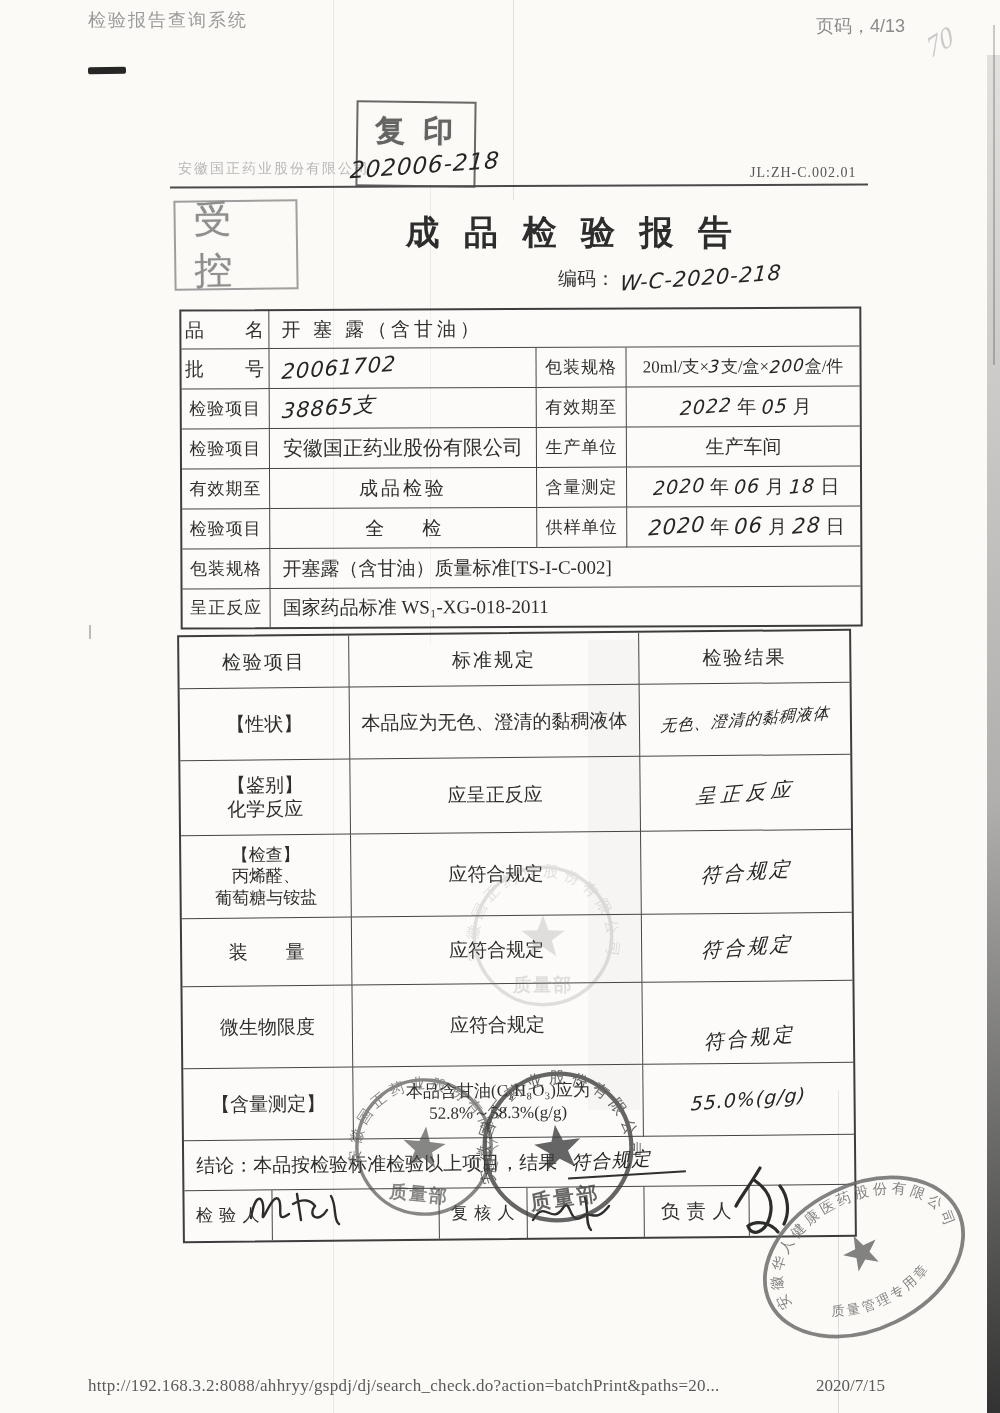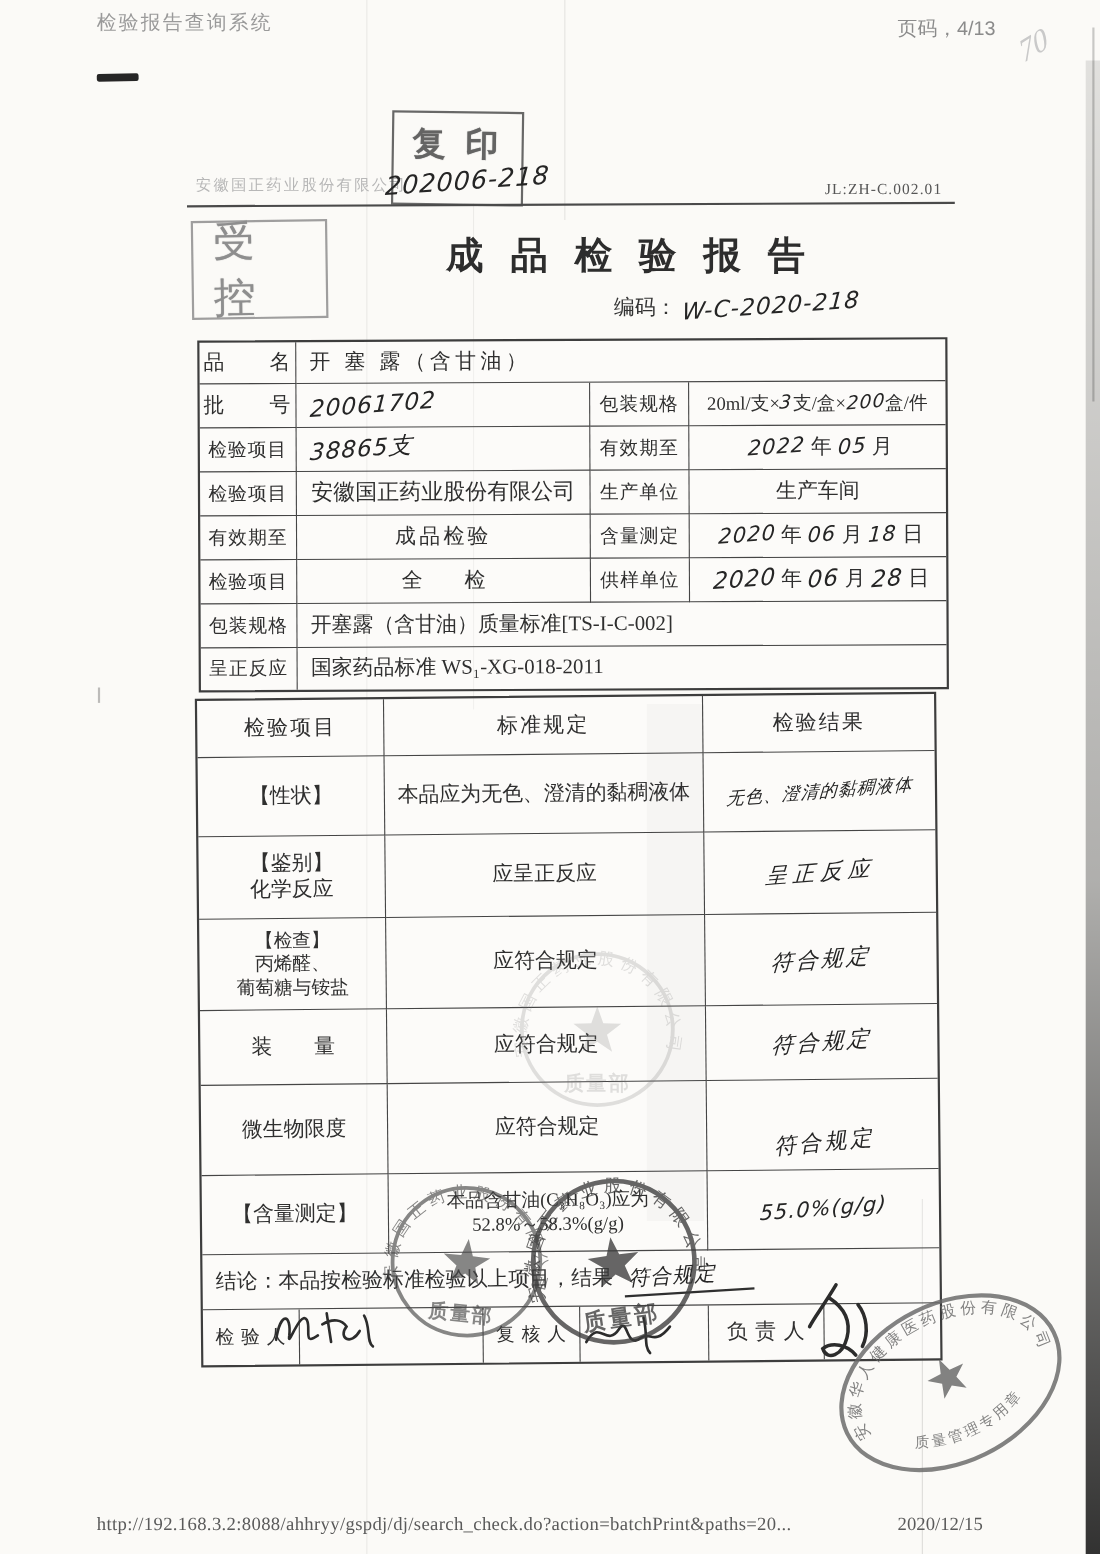--- a/index.html
+++ b/index.html
@@ -272,13 +272,13 @@
   <text font-size="15" letter-spacing="4" fill="currentColor" font-family="Liberation Serif,serif">
     <textPath href="#ovTop" startOffset="50%" text-anchor="middle">安徽华人健康医药股份有限公司</textPath>
   </text>
   <polygon points="120,60 124.7,73.5 139,73.8 127.6,82.5 131.8,96.2 120,88 108.2,96.2 112.4,82.5 101,73.8 115.3,73.5" fill="currentColor"></polygon>
   <text font-size="14" letter-spacing="3" fill="currentColor" font-family="Liberation Serif,serif">
     <textPath href="#ovBot" startOffset="50%" text-anchor="middle">质量管理专用章</textPath>
   </text>
 </svg>
 
 <div class="abs footer-url">http://192.168.3.2:8088/ahhryy/gspdj/dj/search_check.do?action=batchPrint&amp;paths=20...</div>
-<div class="abs footer-date">2020/12/15</div>
+<div class="abs footer-date">2020/7/15</div>
 
 </body></html>

